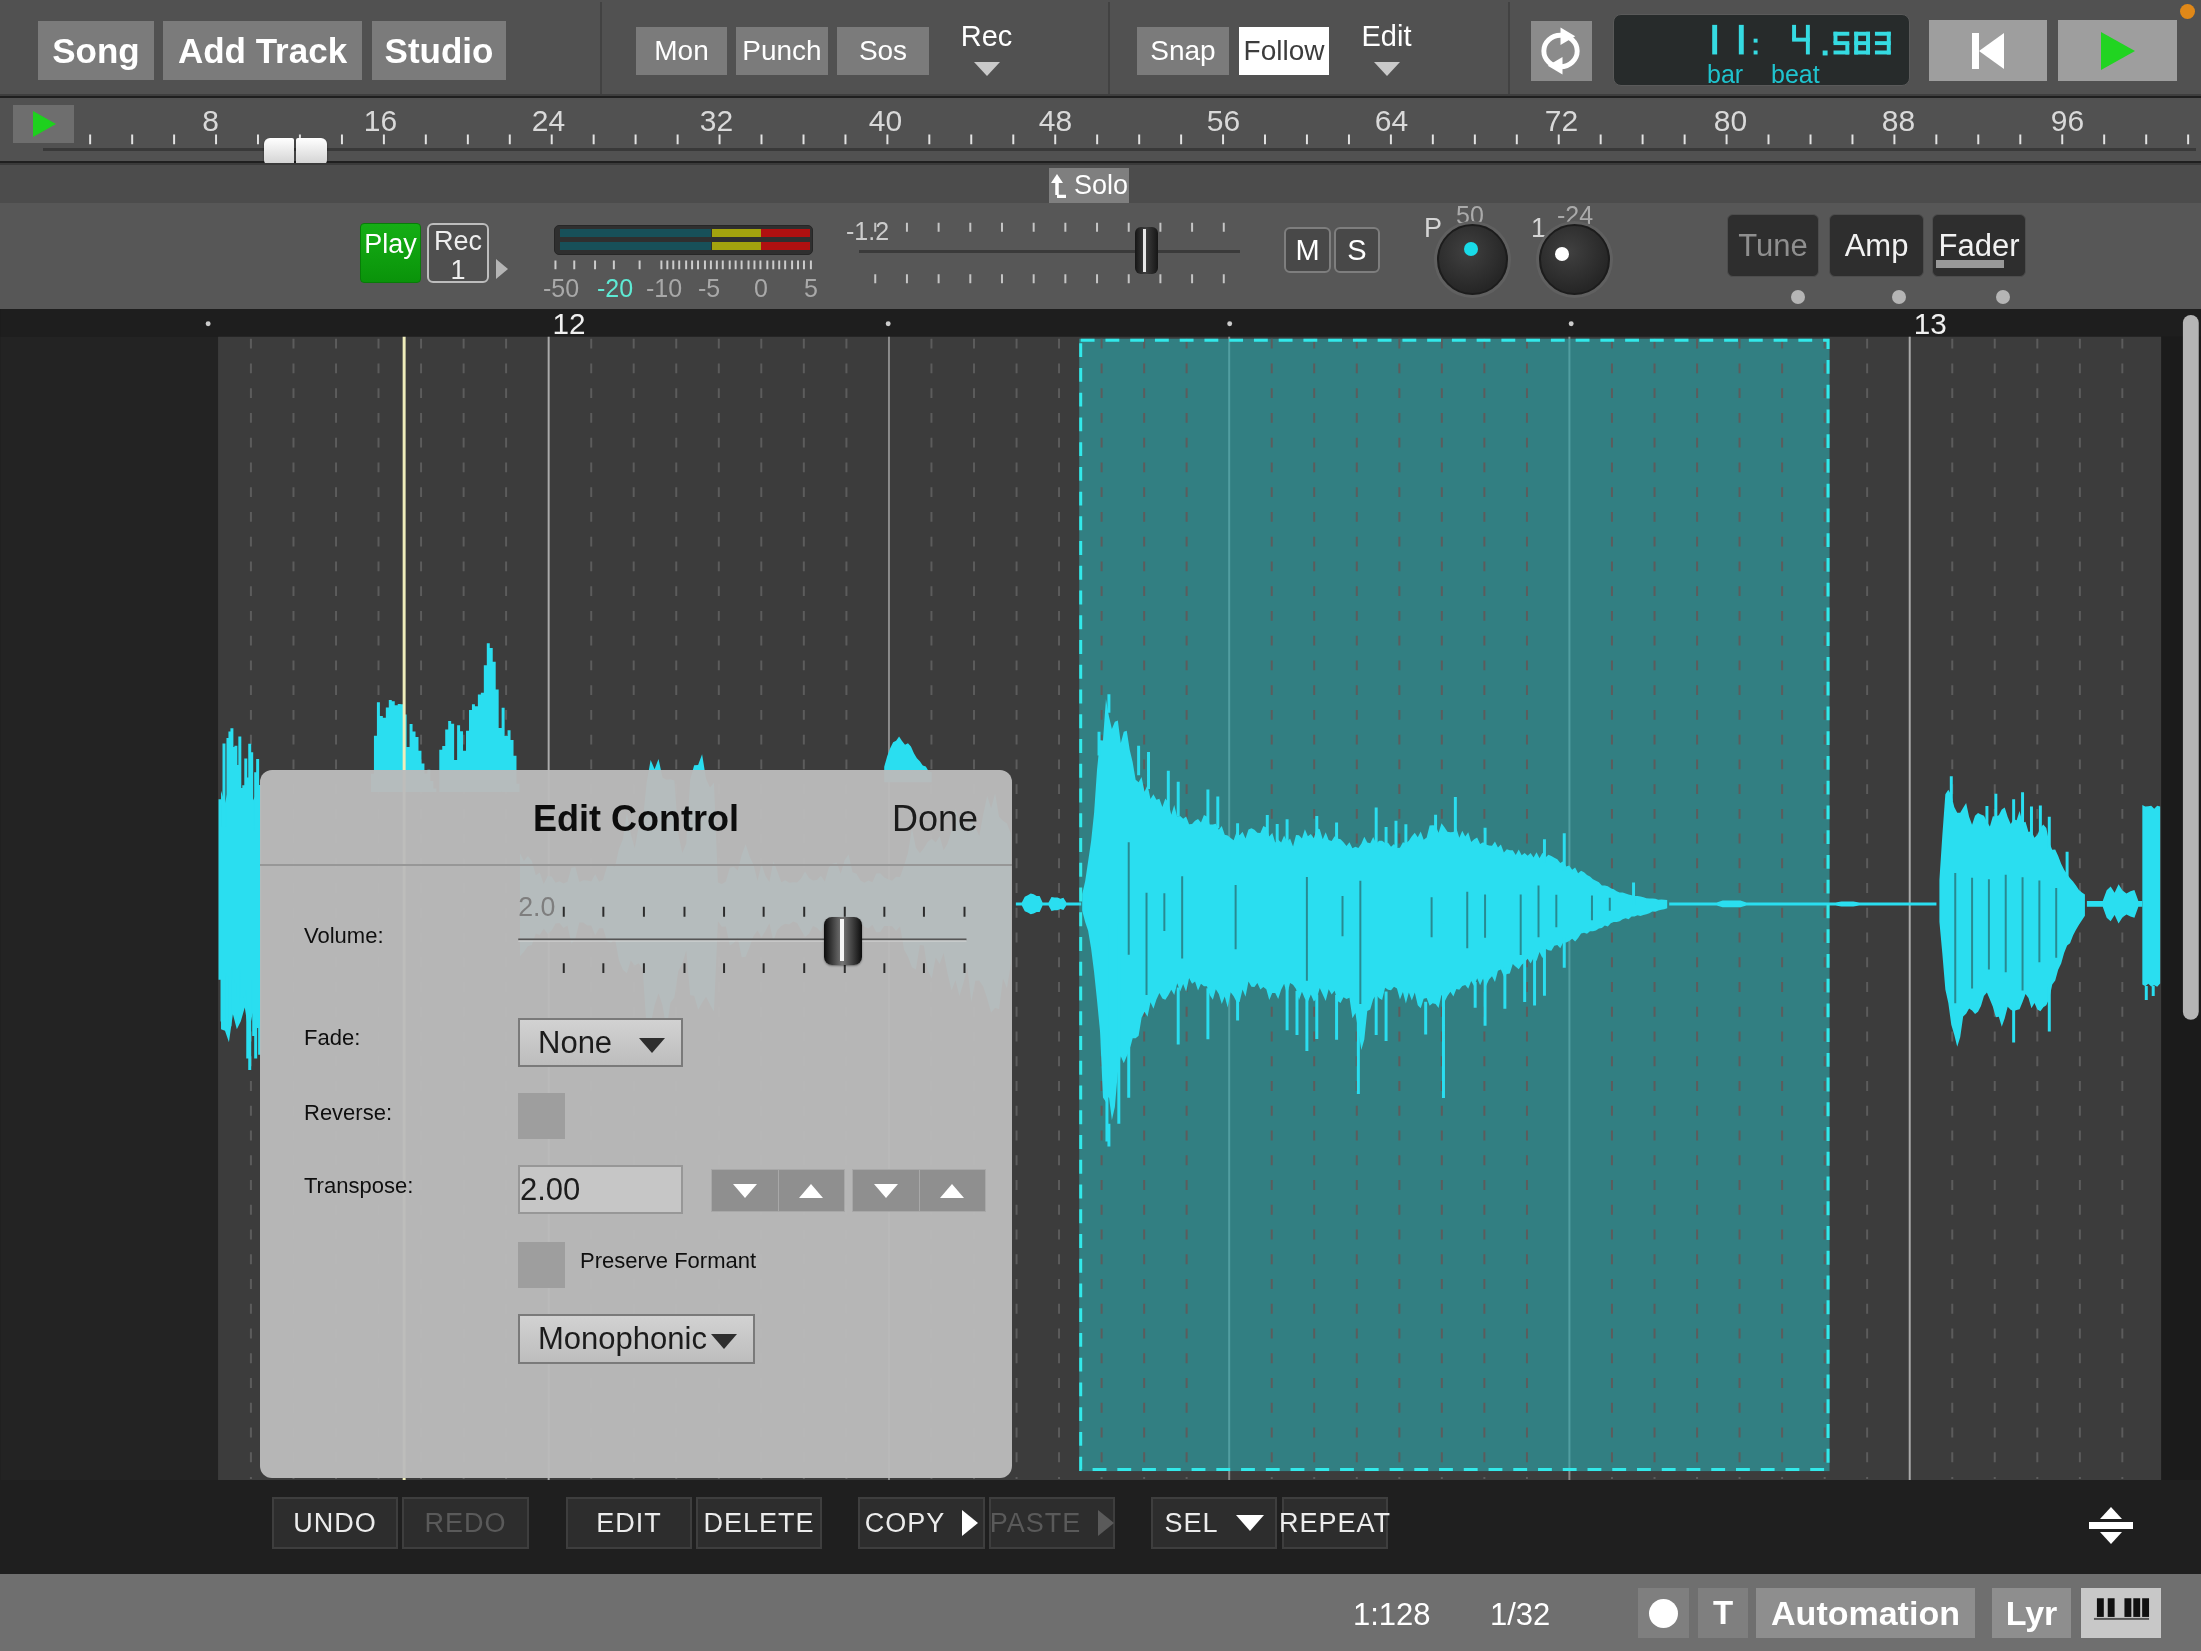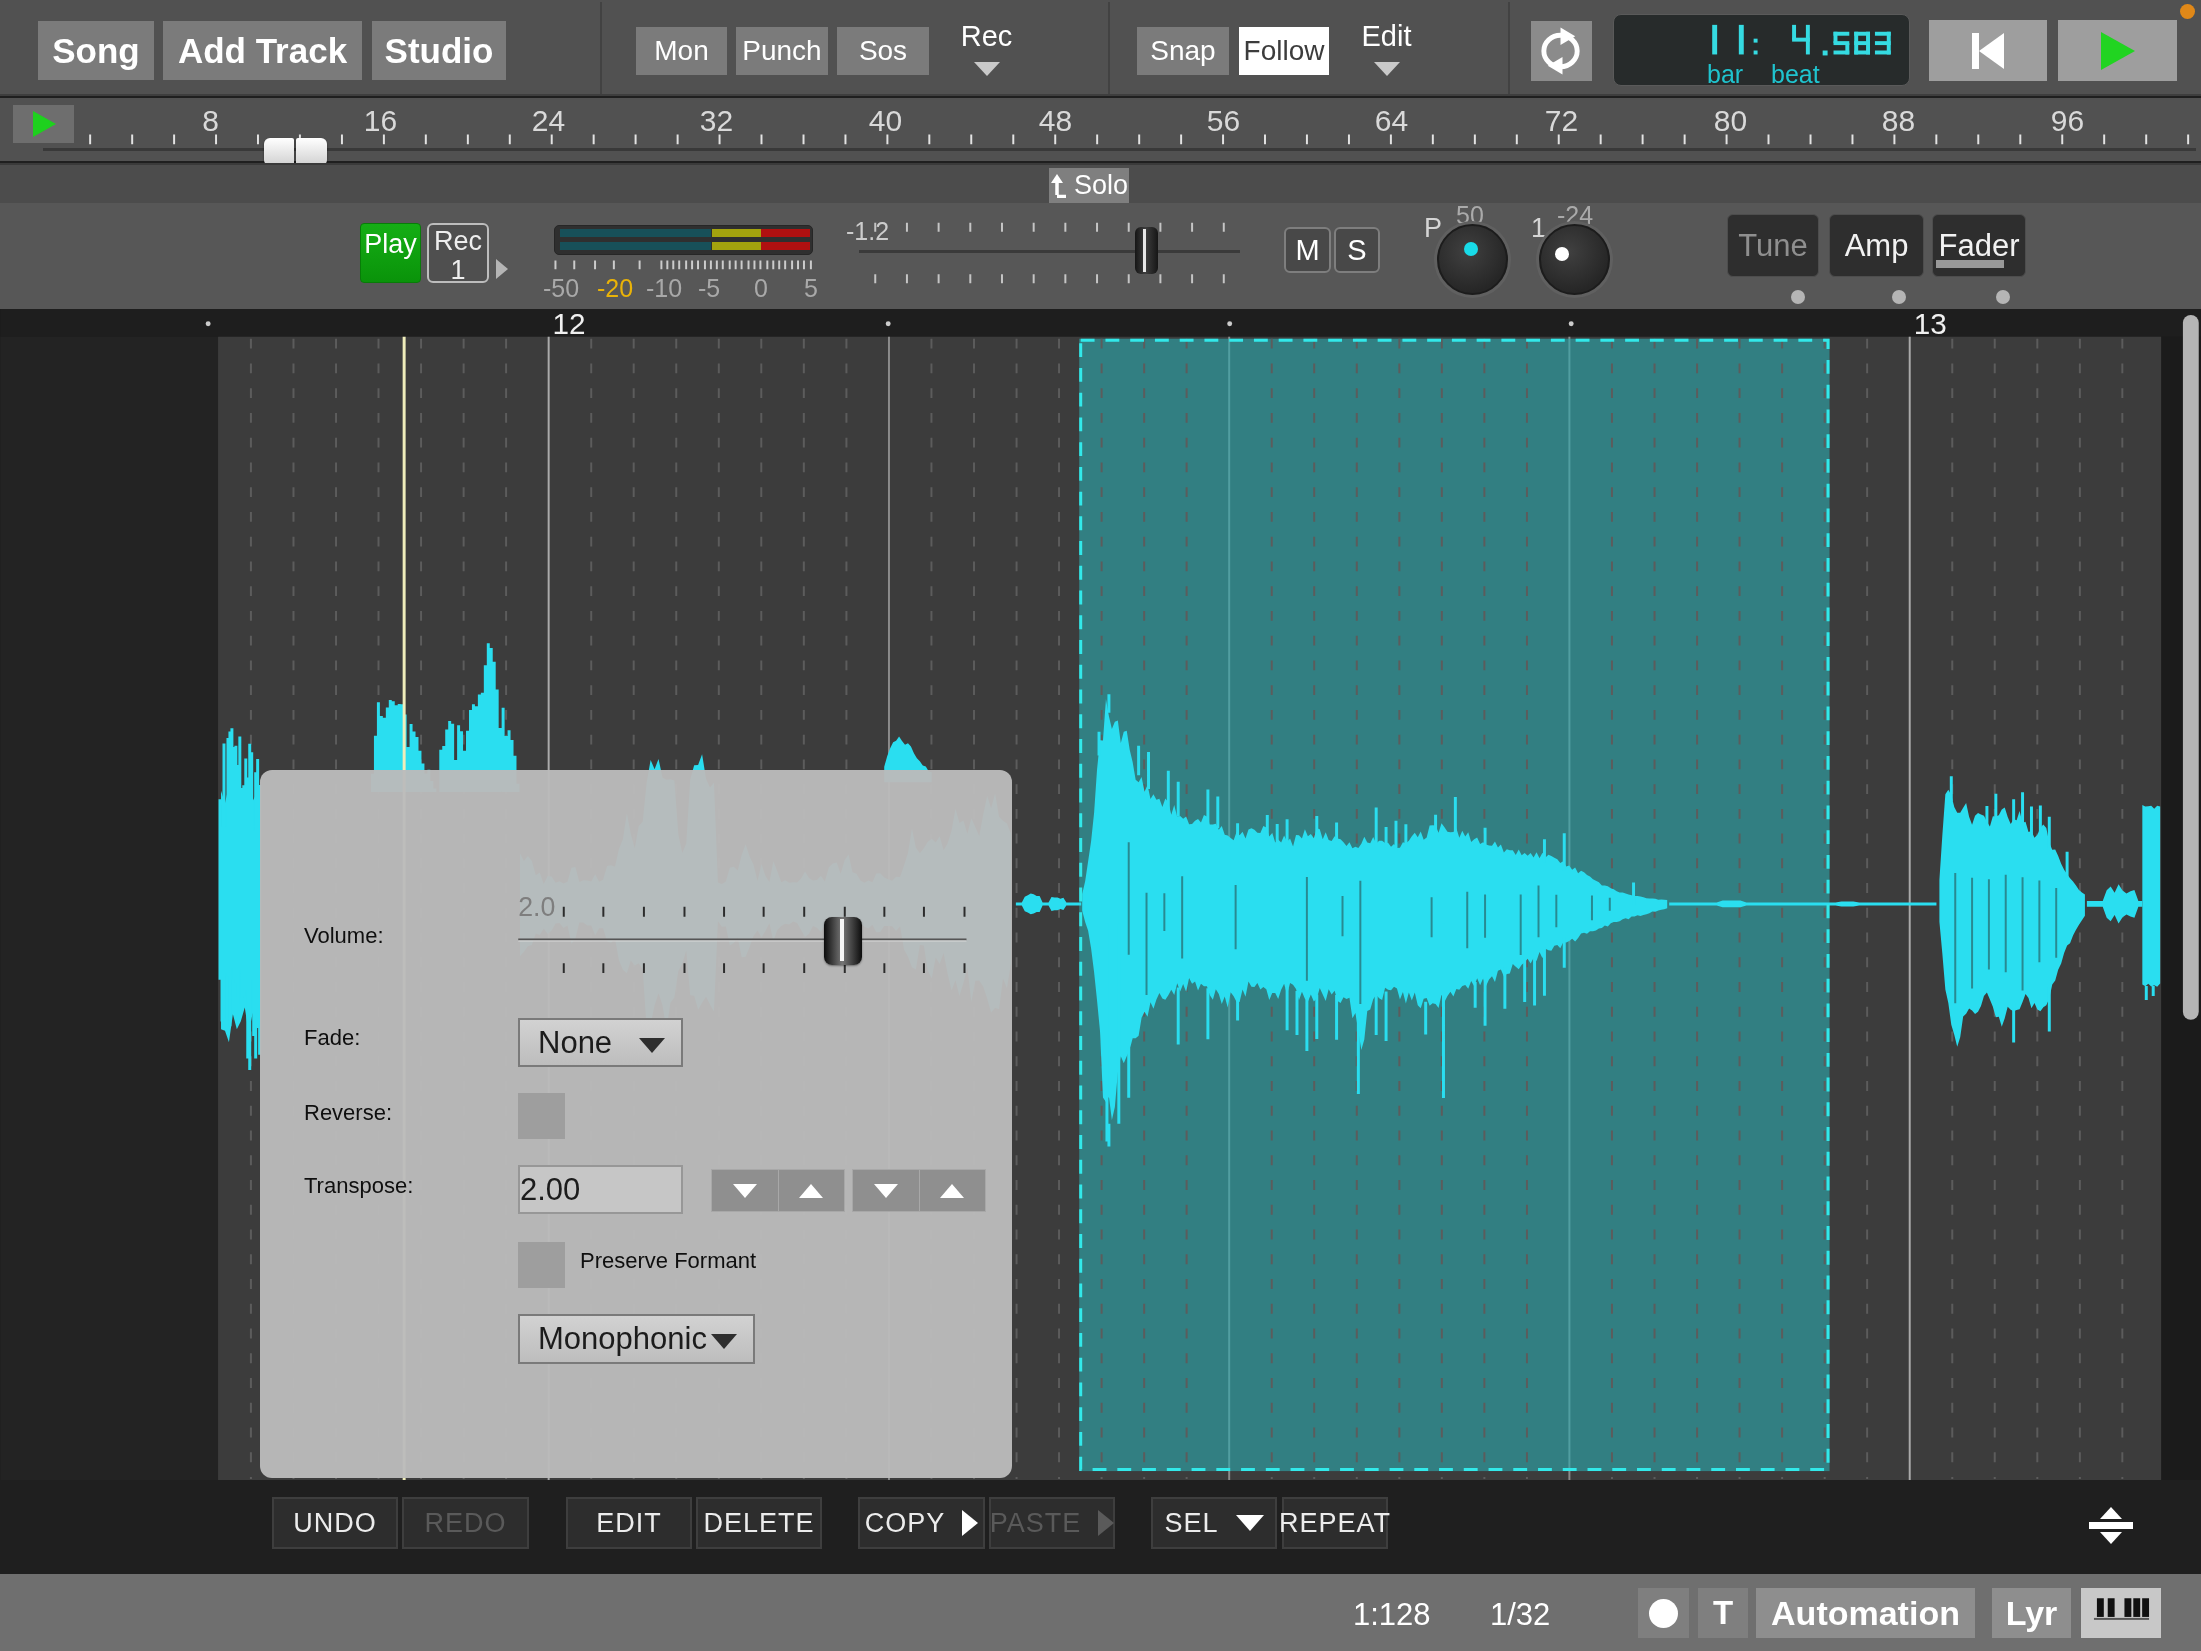--- a/index.html
+++ b/index.html
@@ -148,21 +148,21 @@
   <div class="abs" style="left:712px;top:26px;width:50px;height:8px;background:#a3a30e"></div>
   <div class="abs" style="left:761px;top:26px;width:49px;height:8px;background:#b01010"></div>
   <div class="abs" style="left:560px;top:39px;width:151px;height:8px;background:#175059"></div>
   <div class="abs" style="left:712px;top:39px;width:50px;height:8px;background:#a3a30e"></div>
   <div class="abs" style="left:761px;top:39px;width:49px;height:8px;background:#b01010"></div>
   <svg class="abs" style="left:0;top:-203px" width="2202" height="512" viewBox="0 0 2224 517">
     <path d="M561,263 V272M580,263 V272M601,263 V272M620,263 V272M646,263 V272M668,263 V272M674,263 V272M680,263 V272M686,263 V272M693,263 V272M699,263 V272M705,263 V272M712,263 V272M718,263 V272M724,263 V272M730,263 V272M737,263 V272M743,263 V272M749,263 V272M756,263 V272M762,263 V272M768,263 V272M775,263 V272M781,263 V272M787,263 V272M793,263 V272M800,263 V272M806,263 V272M812,263 V272M819,263 V272" stroke="#cccccc" stroke-width="2" fill="none"></path>
     <path d="M884,225 V234M884,277 V286M916,225 V234M916,277 V286M948,225 V234M948,277 V286M980,225 V234M980,277 V286M1012,225 V234M1012,277 V286M1044,225 V234M1044,277 V286M1076,225 V234M1076,277 V286M1108,225 V234M1108,277 V286M1140,225 V234M1140,277 V286M1172,225 V234M1172,277 V286M1204,225 V234M1204,277 V286M1236,225 V234M1236,277 V286" stroke="#c5c5c5" stroke-width="2" fill="none"></path>
   </svg>
   <div class="abs" style="left:543px;top:71px;color:#a9a9a9;font-size:25px">-50</div>
-  <div class="abs" style="left:597px;top:71px;color:#eab308;font-size:25px">-20</div>
+  <div class="abs" style="left:597px;top:71px;color:#5eead4;font-size:25px">-20</div>
   <div class="abs" style="left:646px;top:71px;color:#a9a9a9;font-size:25px">-10</div>
   <div class="abs" style="left:698px;top:71px;color:#a9a9a9;font-size:25px">-5</div>
   <div class="abs" style="left:754px;top:71px;color:#a9a9a9;font-size:25px">0</div>
   <div class="abs" style="left:804px;top:71px;color:#a9a9a9;font-size:25px">5</div>
 
   <div class="abs" style="left:846px;top:14px;color:#cccccc;font-size:25px">-1.2</div>
   <div class="abs" style="left:859px;top:47px;width:381px;height:3px;background:#3a3a3a"></div>
   <div class="abs" style="left:1135px;top:24px;width:23px;height:47px;border-radius:6px;background:linear-gradient(90deg,#161616,#3e3e3e 45%,#161616)"></div>
   <div class="abs" style="left:1143px;top:26px;width:3px;height:43px;background:#e8e8e8"></div>
 
@@ -212,20 +212,24 @@
 <path d="M2108,910.0 L2112,910.0 L2116,910.0 L2120,910.0 L2124,910.0 L2128,899.1 L2132,895.4 L2136,901.8 L2140,893.2 L2144,899.4 L2148,902.4 L2152,900.3 L2156,899.0 L2160,910.0 L2164,910.0 L2164,916.0 L2160,916.0 L2156,927.0 L2152,925.7 L2148,923.6 L2144,926.6 L2140,932.8 L2136,924.2 L2132,930.6 L2128,926.9 L2124,916.0 L2120,916.0 L2116,916.0 L2112,916.0 L2108,916.0 Z" fill="#2adef0"></path>
 <path d="M2164,813.1 L2167,814.7 L2170,814.4 L2173,813.9 L2176,816.8 L2179,813.9 L2182,814.6 L2182,993.3 L2179,996.8 L2176,995.2 L2173,996.4 L2170,993.6 L2167,996.2 L2164,994.5 Z" fill="#2adef0"></path>
 <path d="M222,807.4 V989.6M224,835.0 V1031.9M226,750.9 V1028.8M228,835.3 V983.0M230,745.4 V986.6M232,738.8 V1036.5M234,735.6 V978.1M236,754.4 V988.9M238,753.2 V992.9M240,772.7 V1014.0M242,743.9 V979.6M244,796.0 V1007.6M246,793.1 V1006.0M248,766.1 V999.9M250,785.2 V1069.3M252,751.3 V1080.8M254,759.7 V989.7M256,838.7 V1046.5M258,780.0 V1069.3M260,766.5 V1038.4M262,792.8 V1065.4M376,781.4 V800.0M379,743.1 V800.0M382,709.2 V800.0M385,723.1 V800.0M388,724.9 V800.0M391,714.7 V800.0M394,706.9 V800.0M397,708.2 V800.0M400,712.4 V800.0M403,711.0 V800.0M406,711.2 V800.0M409,721.6 V800.0M412,754.6 V800.0M415,731.2 V800.0M418,738.9 V800.0M421,744.5 V800.0M424,758.4 V800.0M427,771.1 V800.0M430,781.2 V800.0M433,777.4 V800.0M436,788.9 V800.0M439,796.5 V800.0M442,800.0 V800.0M445,757.2 V800.0M448,753.4 V800.0M451,736.7 V800.0M454,728.2 V800.0M457,731.1 V800.0M460,767.6 V800.0M463,732.6 V800.0M466,738.6 V800.0M469,758.3 V800.0M472,738.1 V800.0M475,717.2 V800.0M478,711.2 V800.0M481,713.2 V800.0M484,701.5 V800.0M487,699.7 V800.0M490,671.8 V800.0M493,649.7 V800.0M496,654.6 V800.0M499,668.4 V800.0M502,696.5 V800.0M505,735.4 V800.0M508,714.8 V800.0M511,743.3 V800.0M514,737.6 V800.0M517,747.5 V800.0M520,763.4 V800.0M523,791.5 V800.0M1110,739.2 V763.0M1120,701.2 V720.0M1120,1135.0 V1158.0M1140,1058.6 V1108.9M1150,753.3 V783.0M1160,759.6 V796.8M1180,778.5 V818.3M1190,789.5 V825.0M1190,997.4 V1055.1M1220,797.4 V831.8M1220,998.2 V1049.7M1230,804.5 V836.6M1250,831.4 V849.4M1250,1003.4 V1030.8M1280,823.1 V846.1M1290,832.4 V850.5M1300,827.6 V853.5M1300,997.6 V1040.6M1310,1001.0 V1045.5M1320,1006.0 V1061.7M1330,824.2 V845.5M1330,1004.6 V1049.6M1350,830.7 V854.5M1350,1005.0 V1050.2M1390,815.6 V853.5M1390,1004.4 V1045.5M1400,835.3 V858.5M1400,1001.4 V1051.4M1410,828.9 V859.0M1420,832.6 V855.0M1440,1011.8 V1044.9M1450,822.9 V842.0M1470,804.9 V841.5M1490,992.0 V1017.8M1500,836.1 V855.0M1500,987.0 V1036.0M1520,977.0 V1018.9M1540,967.0 V1012.1M1550,962.0 V1015.7M1560,847.8 V871.5M1560,957.0 V1005.8M1580,841.6 V879.0M1580,947.0 V977.6M1650,891.3 V914.0M1118,933.0 V1153.0M1130,933.0 V1135.0M1372,933.0 V1105.0M1458,933.0 V1109.0M1971,784.0 V809.0M2007,814.1 V841.0M2016,801.8 V831.0M2034,807.2 V836.5M2034,1013.0 V1052.9M2043,800.1 V835.0M2052,814.6 V849.0M2061,813.5 V844.2M2070,825.0 V857.0M2070,997.0 V1042.0M2088,860.4 V893.0M2168,996.0 V1010.0M2175,996.0 V1006.0" stroke="#2adef0" stroke-width="3" fill="none"></path>
 <path d="M1140,850.7 V964.3M1158,901.7 V1005.0M1176,902.2 V940.5M1194,885.1 V968.2M1248,893.8 V958.8M1320,885.8 V990.6M1356,904.9 V945.7M1374,889.6 V1014.0M1446,906.2 V946.8M1482,900.8 V957.9M1500,903.5 V947.1M1536,903.6 V964.5M1554,894.5 V946.6M1572,903.8 V936.5M1608,904.6 V929.4M1626,906.8 V919.8M1975,881.8 V1013.3M1992,886.6 V998.4M2009,888.0 V979.3M2026,883.6 V982.0M2043,886.0 V1000.6M2060,889.3 V971.9M2077,897.0 V967.3" stroke="rgba(40,110,115,0.75)" stroke-width="2" fill="none"></path>
   <path d="M408,340 V1495" stroke="#efedbb" stroke-width="3" fill="none"></path>
   <rect x="1091.5" y="343.5" width="755" height="1141" fill="none" stroke="#32e9ea" stroke-width="3" stroke-dasharray="14 11"></rect>
   <rect x="2205" y="318" width="16" height="712" rx="8" fill="#b5b5b5"></rect>
 </svg>
 
 <div id="dialog">
+  <div class="abs" style="left:0;top:0;width:100%;height:96px;border-bottom:2px solid #979797">
+    <div style="position:absolute;left:0;width:100%;top:28px;text-align:center;font-weight:bold;font-size:36px;color:#0d0d0d">Edit Control</div>
+    <div style="position:absolute;right:34px;top:28px;font-size:36px;color:#1b1b1b">Done</div>
+  </div>
   <div class="lbl" style="left:44px;top:153px">Volume:</div>
   <svg class="abs" style="left:0;top:0" width="752" height="708" viewBox="263 778 760 715">
     <text x="524" y="925" fill="#7e7e7e" font-size="27">2.0</text>
     <path d="M570,916 V926M570,973 V983M610,916 V926M610,973 V983M651,916 V926M651,973 V983M692,916 V926M692,973 V983M732,916 V926M732,973 V983M772,916 V926M772,973 V983M813,916 V926M813,973 V983M854,916 V926M854,973 V983M894,916 V926M894,973 V983M934,916 V926M934,973 V983M975,916 V926M975,973 V983" stroke="#2c2c2c" stroke-width="2" fill="none"></path>
     <rect x="524" y="948" width="453" height="2" fill="#555"></rect>
     <rect x="524" y="950" width="453" height="1" fill="#ddd"></rect>
   </svg>
   <div class="abs" style="left:564px;top:147px;width:38px;height:48px;border-radius:8px;background:linear-gradient(90deg,#0c0c0c,#777 48%,#0c0c0c);box-shadow:0 1px 2px rgba(0,0,0,0.4)"></div>
   <div class="abs" style="left:580px;top:149px;width:4px;height:42px;background:#f5f5f5"></div>
 

